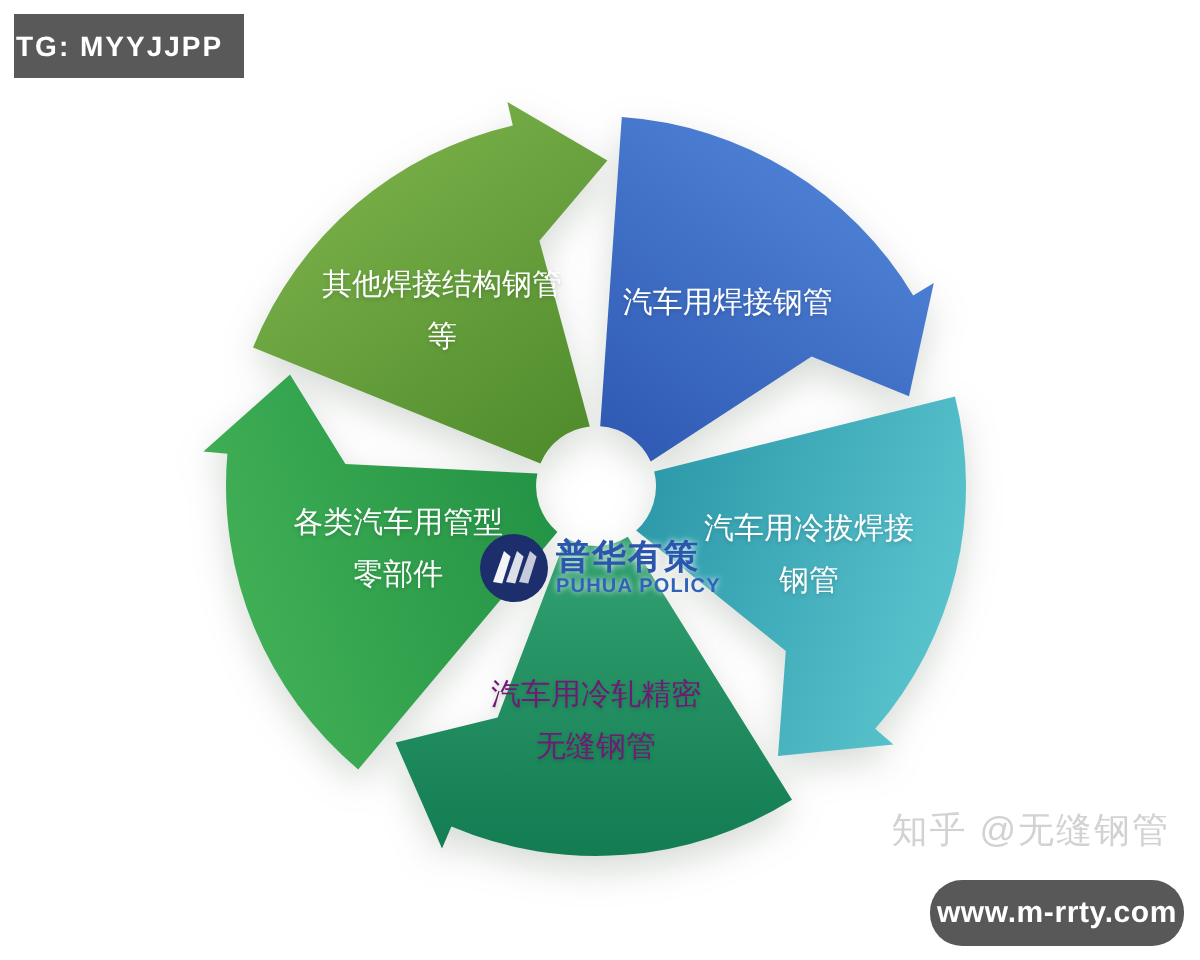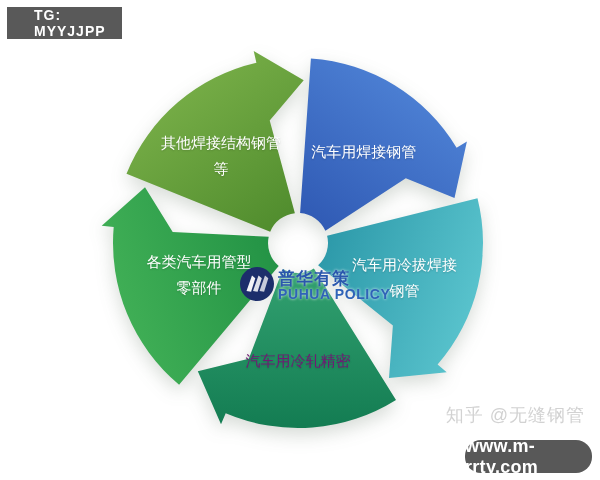--- a/index.html
+++ b/index.html
@@ -9,21 +9,21 @@
     font-family:"Liberation Sans","DejaVu Sans",sans-serif;
     position:relative;
   }
   .stage{position:absolute;inset:0;width:600px;height:480px;background:#ffffff;}
 
   
   .tg-badge{
     position:absolute;left:7px;top:7px;width:115px;height:32px;
     background:#595959;color:#ffffff;
     font-size:14px;font-weight:bold;letter-spacing:1px;
-    display:flex;align-items:center;padding-left:27px;box-sizing:border-box;
+    display:flex;align-items:center;padding-left:1px;box-sizing:border-box;
   }
 
   
   #diagram{
     position:absolute;left:0;top:0;
     filter:drop-shadow(0 7px 9px rgba(70,90,70,0.22));
   }
 
   
   #labels{position:absolute;inset:0;pointer-events:none;}
@@ -40,34 +40,34 @@
     display:flex;align-items:center;gap:3px;
   }
   .logo-icon{width:36px;height:36px;flex:0 0 auto;}
   .logo-text{display:flex;flex-direction:column;align-items:flex-start;}
   .logo-zh{
     font-size:17px;font-weight:bold;letter-spacing:1px;
     color:#2a57ad;line-height:18px;
     text-shadow:0 0 3px rgba(255,255,255,0.9);
   }
   .logo-en{
-    font-size:14px;font-weight:bold;letter-spacing:0.6px;
+    font-size:10px;font-weight:bold;letter-spacing:0.6px;
     color:#2f63b8;line-height:10px;margin-top:1px;
     text-shadow:0 0 3px rgba(255,255,255,0.9);
   }
 
   
   .watermark{
     position:absolute;right:15px;top:403px;
     color:#d2d2d2;font-size:18px;letter-spacing:1px;
   }
   .url-badge{
     position:absolute;left:465px;top:440px;width:127px;height:33px;
     background:#585858;color:#ffffff;
-    font-size:18px;font-weight:bold;letter-spacing:0.3px;
+    font-size:15px;font-weight:bold;letter-spacing:0.3px;
     display:flex;align-items:center;justify-content:center;border-radius:16px;
   }
 </style>
 </head>
 <body>
 
 <div class="stage">
 
   <div class="tg-badge">TG: MYYJJPP</div>
 
@@ -106,20 +106,21 @@
   <div id="labels">
       <div class="seg-label" style="left: 404.518px; top: 277.61px; color: rgb(255, 255, 255);">
         <div>汽车用冷拔焊接</div>
         <div>钢管</div>
       </div>
       <div class="seg-label" style="left: 363.832px; top: 152.39px; color: rgb(255, 255, 255);">
         <div>汽车用焊接钢管</div>
       </div>
       <div class="seg-label" style="left: 298px; top: 361px; color: #701a75;">
         <div>汽车用冷轧精密</div>
+        <div>无缝钢管</div>
       </div>
       <div class="seg-label" style="left: 199.09px; top: 275.138px; color: rgb(255, 255, 255);">
         <div>各类汽车用管型</div>
         <div>零部件</div>
       </div>
       <div class="seg-label" style="left: 221px; top: 155.626px; color: rgb(255, 255, 255);">
         <div>其他焊接结构钢管</div>
         <div>等</div>
       </div>
     </div>

